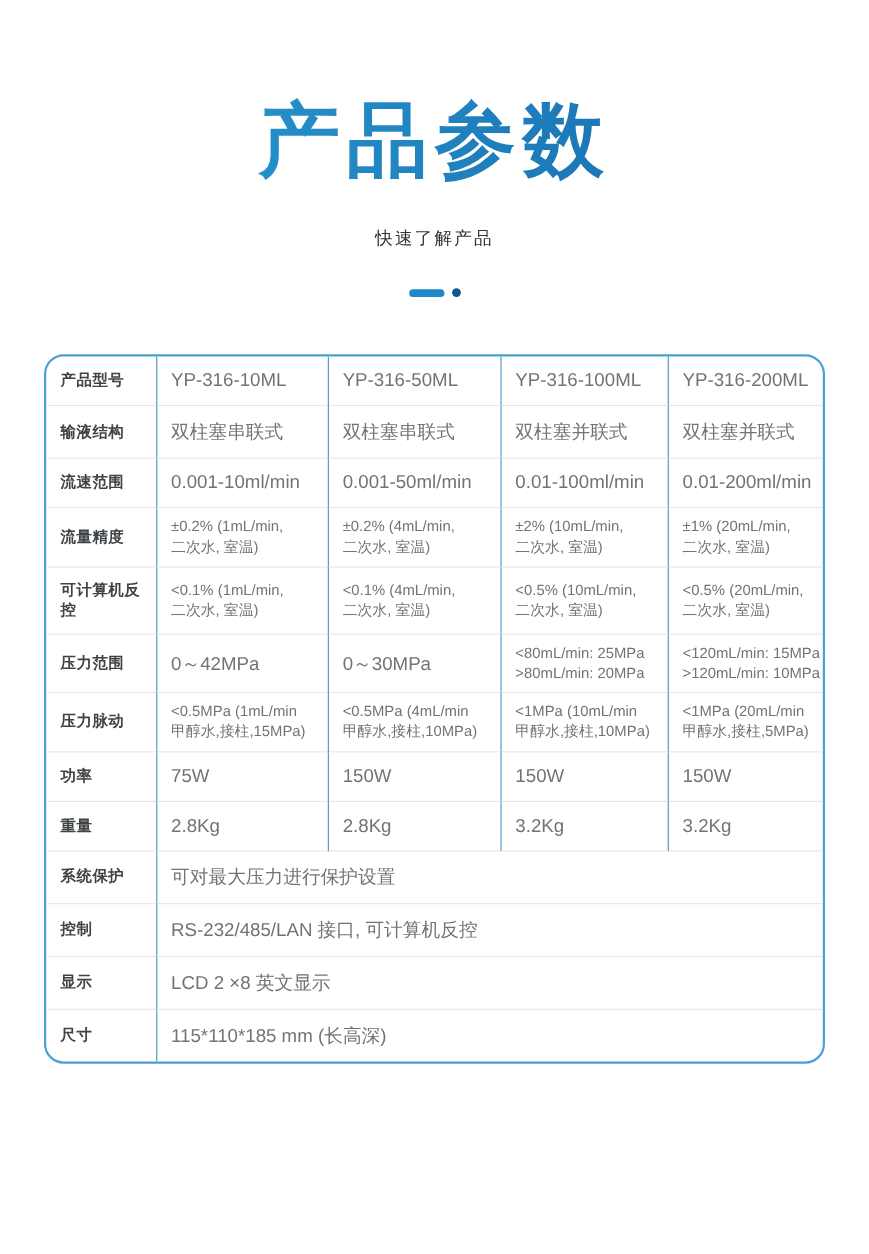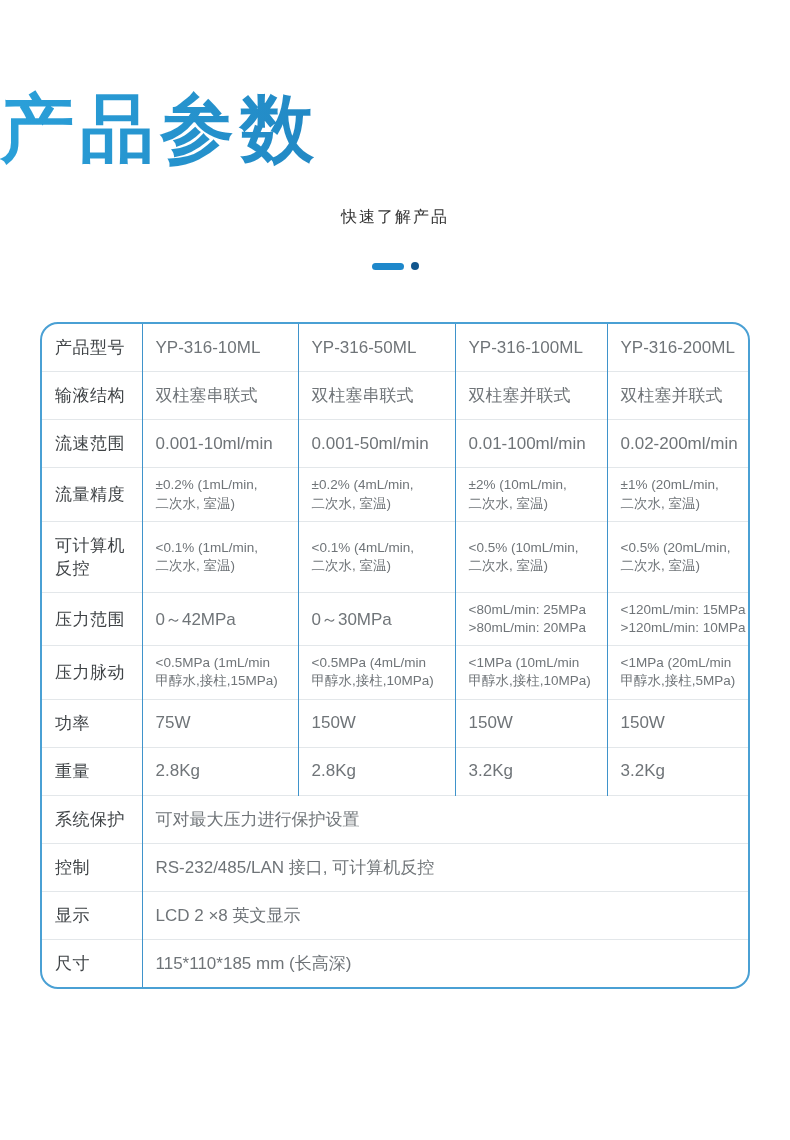--- a/index.html
+++ b/index.html
@@ -7,21 +7,21 @@
     background: #ffffff;
     width: 790px;
     font-family: "Liberation Sans", "DejaVu Sans", sans-serif;
   }
   .page { width: 790px; min-height: 1140px; background: #fff; }
 
   .title {
     margin: 0 auto;
     padding-top: 88px;
     width: 100%;
-    text-align: left;
+    text-align: center;
     font-family: "DejaVu Serif", "Liberation Serif", serif;
     font-weight: bold;
     font-size: 74px;
     letter-spacing: 6px;
     line-height: 1.1;
     background: linear-gradient(100deg, var(--title-start, #2a9fd8) 5%, var(--title-end, #1668a8) 95%);
     -webkit-background-clip: text;
     background-clip: text;
     color: transparent;
   }
@@ -70,22 +70,23 @@
     font-size: 17px;
     color: var(--value-text, #6f7478);
     vertical-align: middle;
     white-space: pre-line;
     overflow: hidden;
   }
   table.spec tr:first-child td { border-top: none; }
   table.spec td:first-child { border-left: none; }
   table.spec td.lbl {
     color: var(--label-text, #3f4346);
-    font-size: 17px;
+    font-size: 14px;
     letter-spacing: 0.5px;
+    font-weight: bold;
   }
   table.spec td.sm {
     font-size: 13.5px;
     line-height: 1.35;
     padding-top: 8px;
     padding-bottom: 8px;
     padding-right: 2px;
   }
   .bottom-pad { height: 105px; }
 </style>
@@ -124,21 +125,21 @@
           <td>双柱塞串联式</td>
           <td>双柱塞串联式</td>
           <td>双柱塞并联式</td>
           <td>双柱塞并联式</td>
         </tr>
         <tr>
           <td class="lbl">流速范围</td>
           <td>0.001-10ml/min</td>
           <td>0.001-50ml/min</td>
           <td>0.01-100ml/min</td>
-          <td>0.02-200ml/min</td>
+          <td>0.01-200ml/min</td>
         </tr>
         <tr>
           <td class="lbl">流量精度</td>
           <td class="sm">±0.2% (1mL/min,
 二次水, 室温)</td>
           <td class="sm">±0.2% (4mL/min,
 二次水, 室温)</td>
           <td class="sm">±2% (10mL/min,
 二次水, 室温)</td>
           <td class="sm">±1% (20mL/min,

